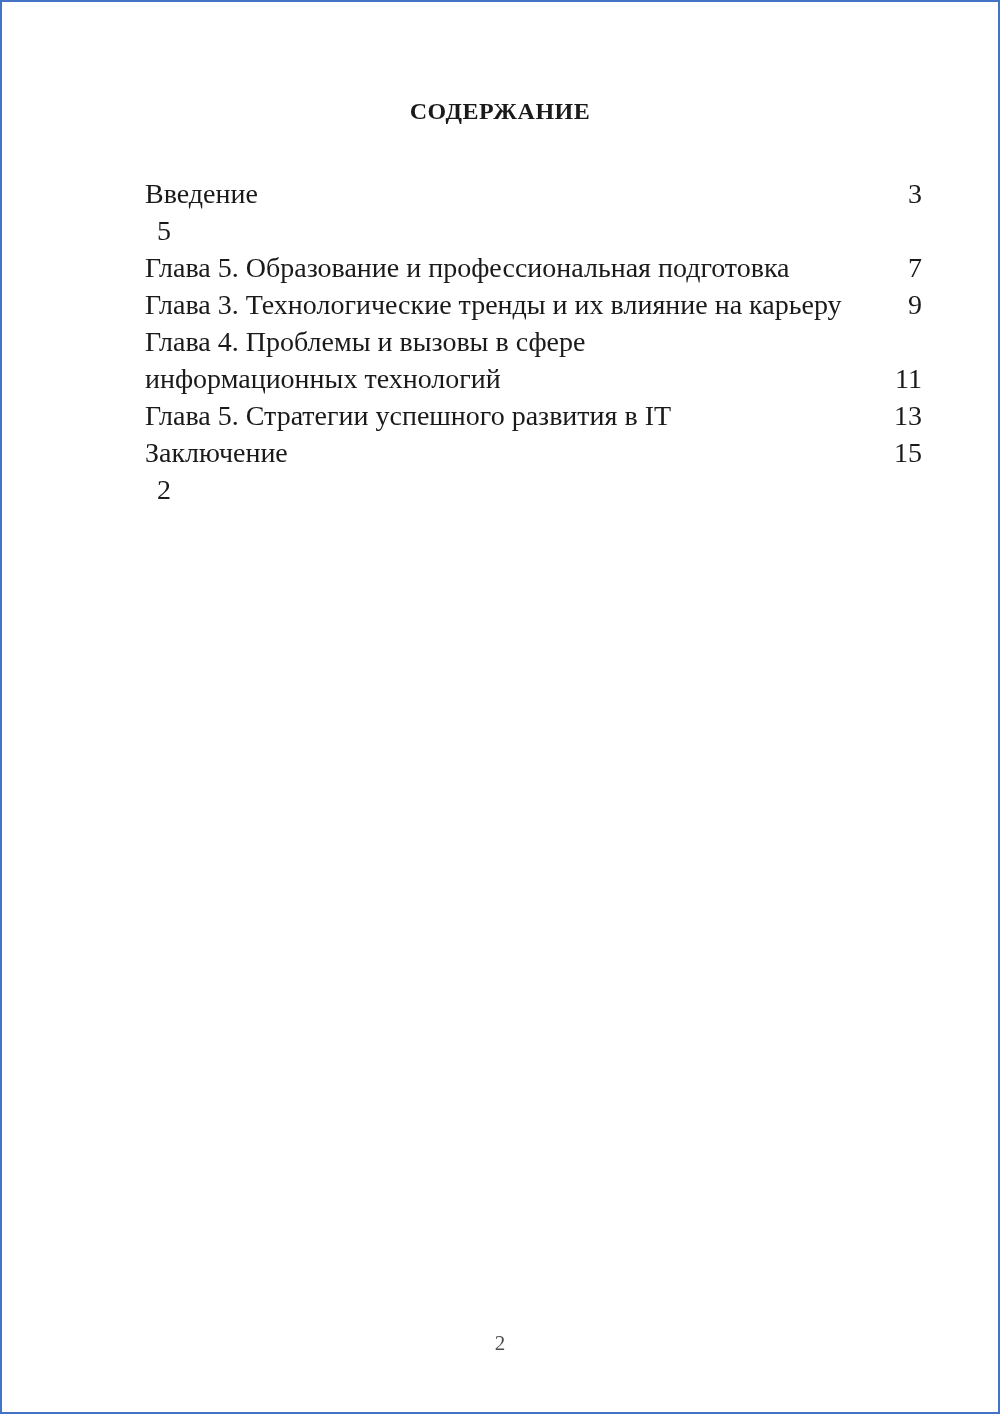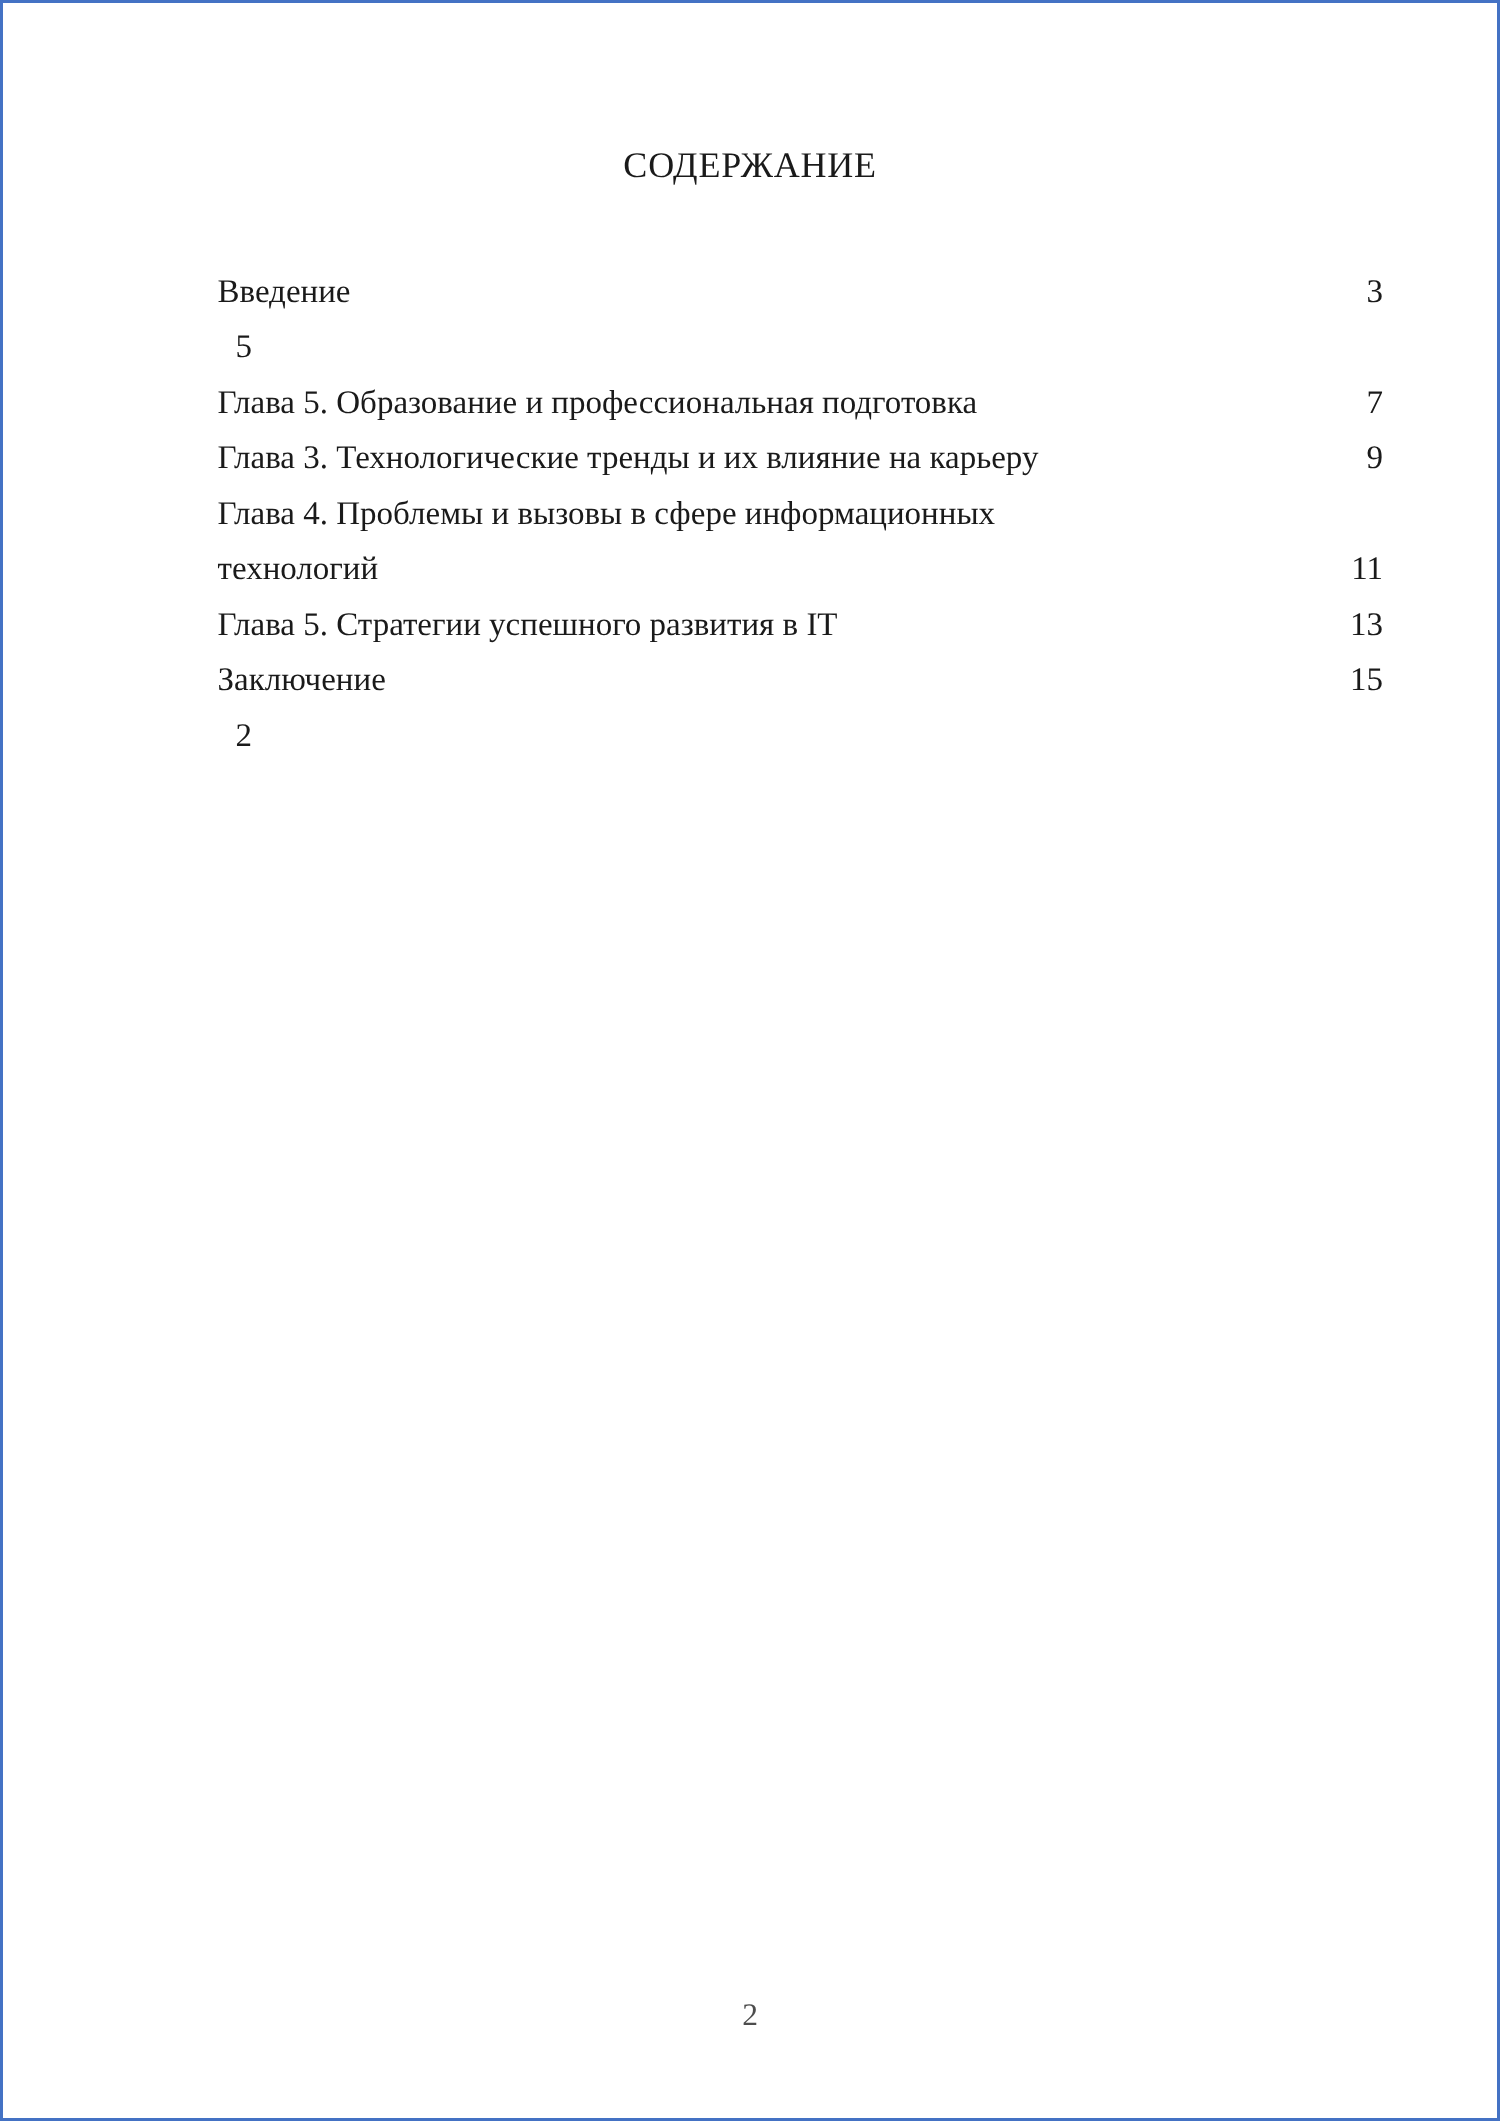--- a/index.html
+++ b/index.html
@@ -14,32 +14,32 @@
     border: 2px solid var(--page-border, #4472c4);
     font-family: "Liberation Serif", serif;
     color: var(--text-color, #1a1a1a);
     position: relative;
     overflow: hidden;
   }
   .title {
     margin: 96px 0 0 0;
     text-align: center;
     font-size: 24px;
-    font-weight: normal;
+    font-weight: bold;
     letter-spacing: 0.5px;
   }
   .toc {
     margin: 50px 80px 0 143px;
     width: 777px;
   }
   .toc-row {
     display: flex;
     justify-content: space-between;
     align-items: flex-end;
-    font-size: 22px;
+    font-size: 28px;
     line-height: 37px;
   }
   .toc-label {
     max-width: 710px;
   }
   
   .toc-row:nth-child(5) .toc-label {
     max-width: 600px;
   }
   .toc-page {

